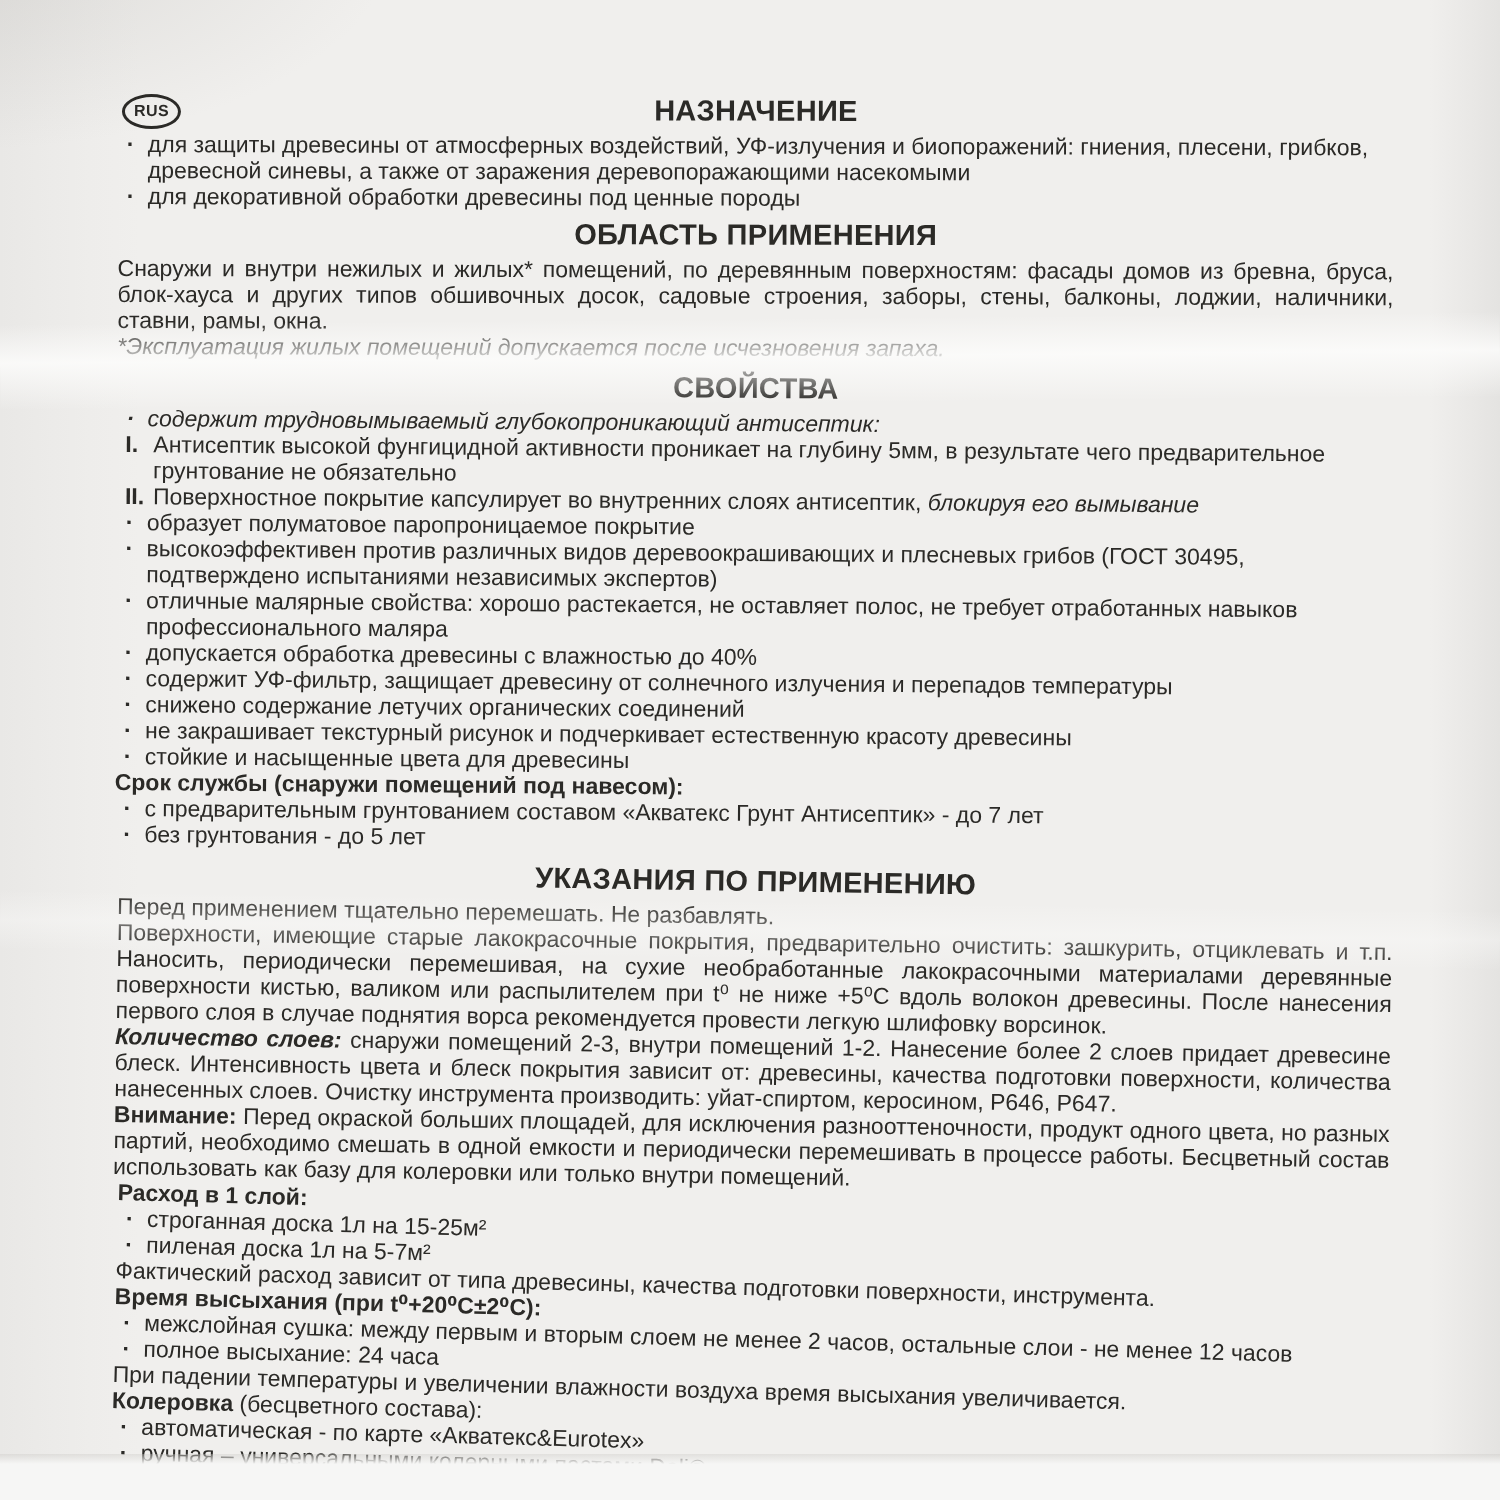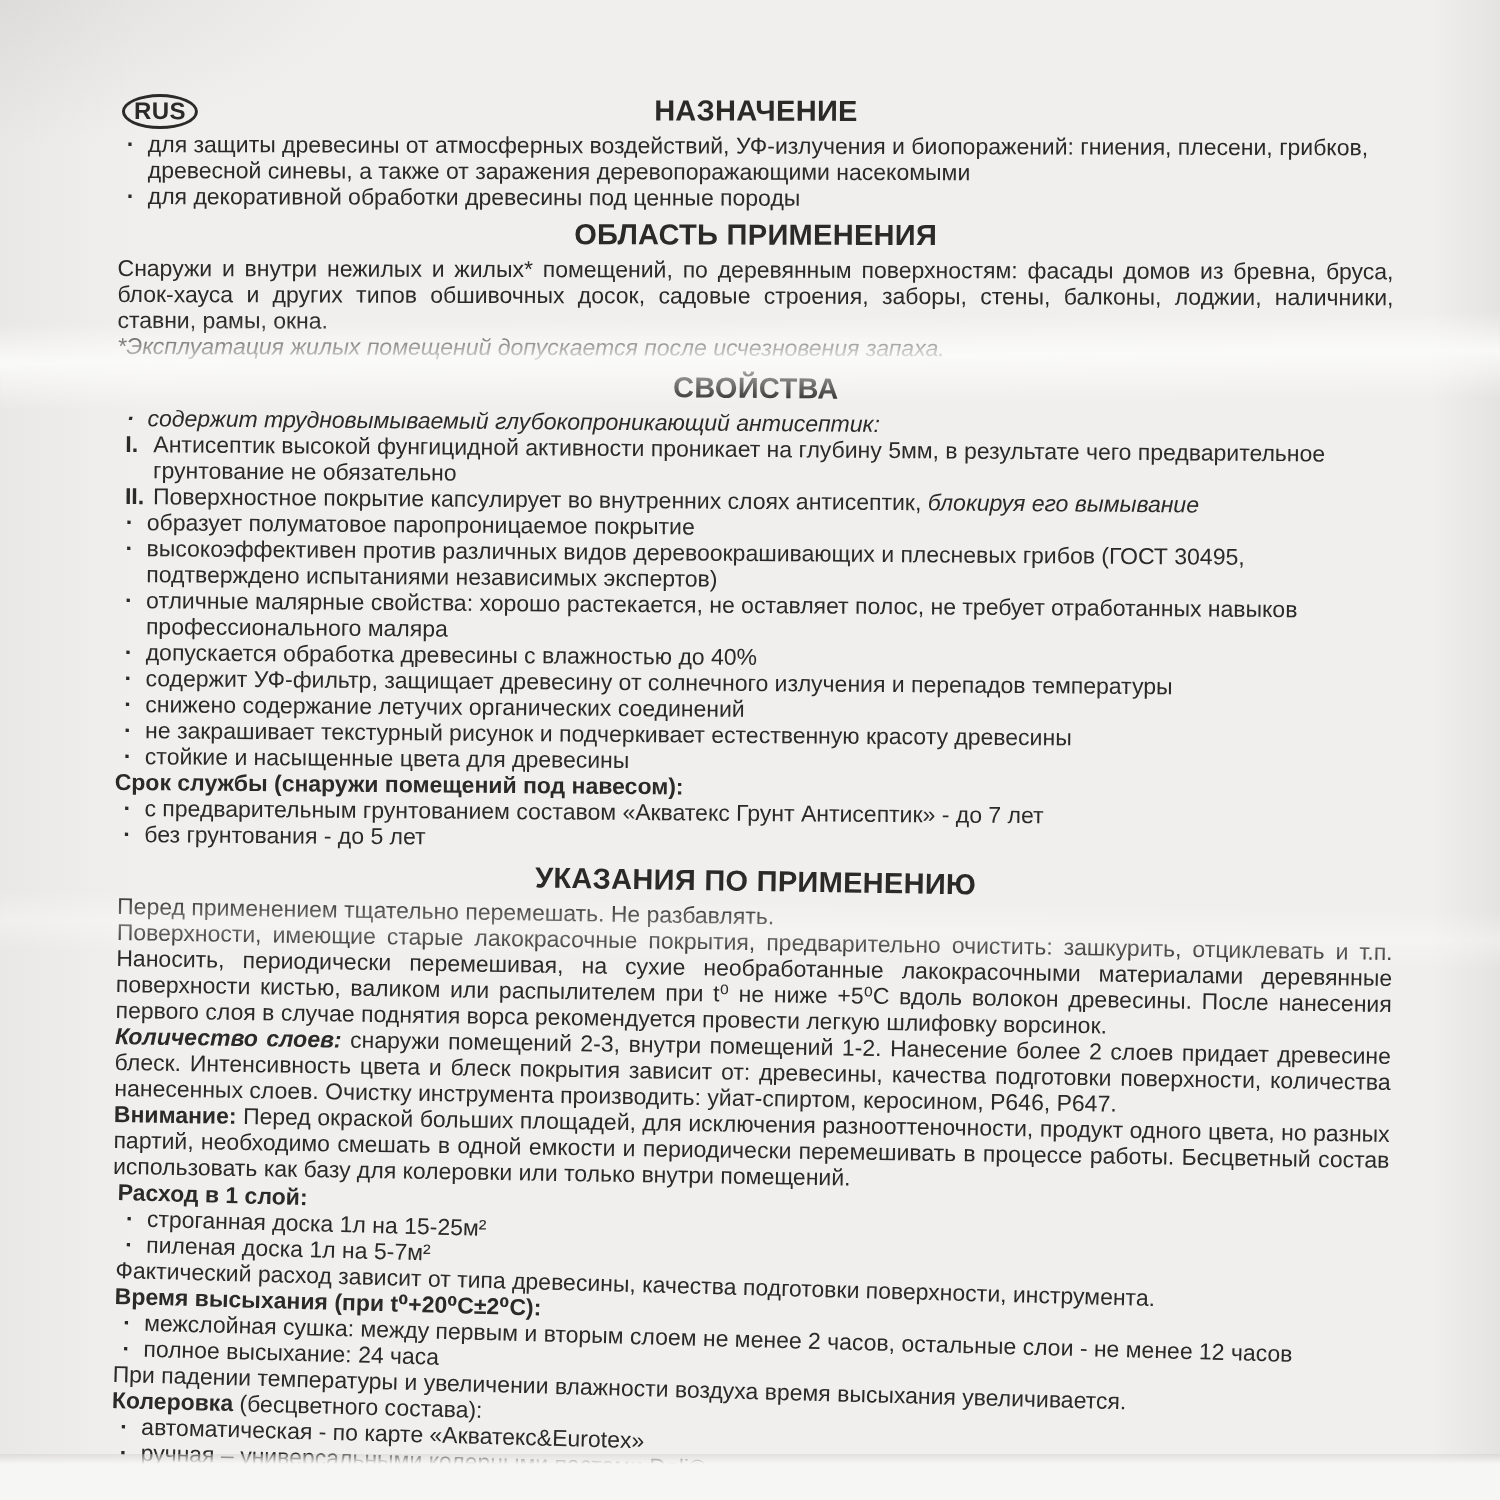--- a/index.html
+++ b/index.html
@@ -16,21 +16,21 @@
   .g{transform-origin:0 0;}
   .g0{transform:rotate(0.15deg);}
   .g1{transform:rotate(0.45deg);}
   .g2{transform:rotate(0.9deg);}
   .g3{transform:rotate(1.55deg);}
   .h{font-size:29px;line-height:34px;font-weight:700;text-align:center;margin:0 0 5px 0;letter-spacing:.3px;}
   .h.mt{margin-top:7px;}
   .rus-badge{
     position:absolute;left:4px;top:2px;
     border:3px solid #2b2a27;border-radius:50%;
-    padding:1px 9px 2px 9px;font-weight:700;font-size:24px;letter-spacing:.5px;
+    padding:1px 9px 2px 9px;font-weight:700;font-size:16px;letter-spacing:.5px;
   }
   .li{position:relative;padding-left:30px;}
   .li::before{content:"·";position:absolute;left:9px;top:0;font-weight:700;}
   .ni{position:relative;padding-left:36px;}
   .ni .marker{position:absolute;left:8px;font-weight:700;}
   .em{font-style:italic;}
   .b{font-weight:700;}
   .bi{font-weight:700;font-style:italic;}
   .just{text-align:justify;}
   .sub{font-weight:700;}

